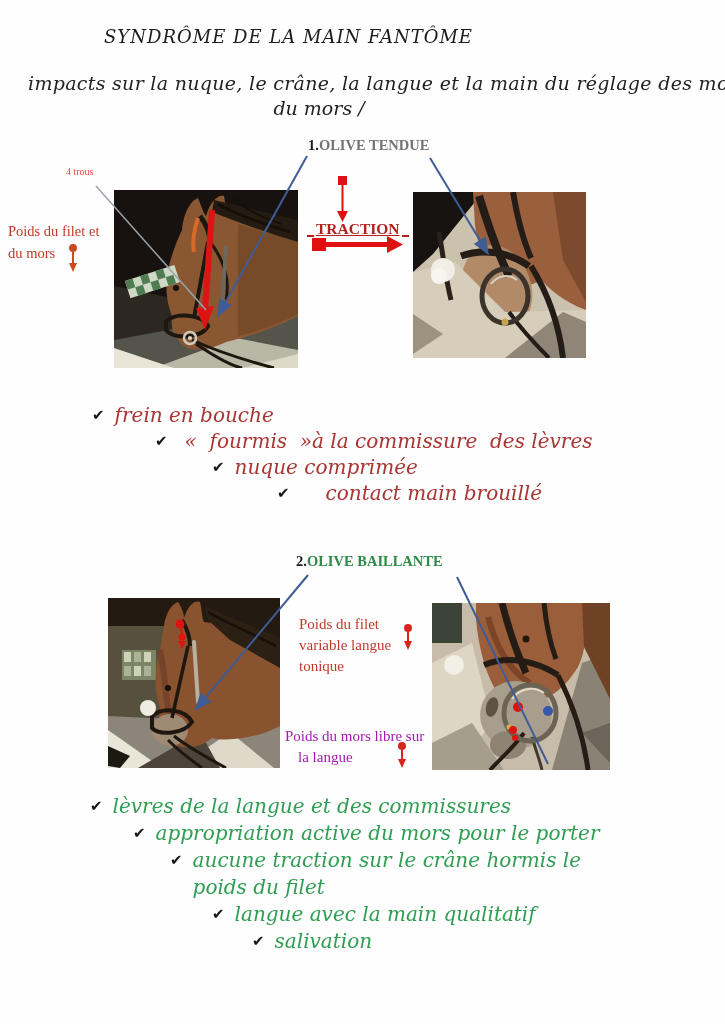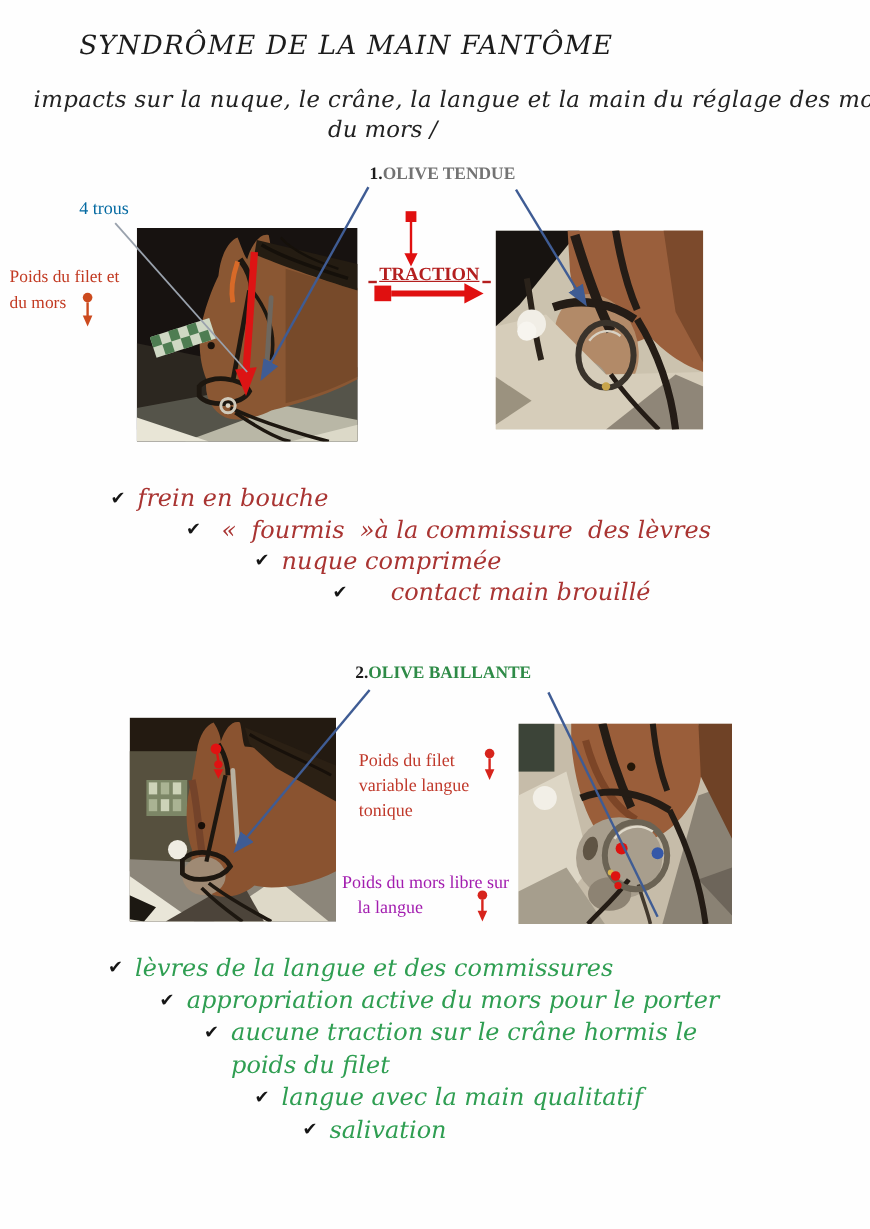--- a/index.html
+++ b/index.html
@@ -1,37 +1,37 @@
 <!DOCTYPE html>
 <html><head>
 <meta charset="utf-8">
 <style>
   html,body{margin:0;padding:0;background:#ffffff;}
   #page{position:relative;width:725px;height:1024px;background:#fefefe;overflow:hidden;
         font-family:"Liberation Serif", serif;}
   .abs{position:absolute;}
   
   .script{font-family:"DejaVu Serif", serif;font-style:italic;}
-  #main-title{left:0;top:26px;width:577px;text-align:center;font-size:22px;letter-spacing:1px;color:#1c1c1c;}
+  #main-title{left:0;top:26px;width:577px;text-align:center;font-size:18px;letter-spacing:1px;color:#1c1c1c;}
   #subtitle1{left:28px;top:72px;white-space:nowrap;font-size:19px;letter-spacing:0.3px;color:#222;}
   #subtitle2{left:0;top:97px;width:638px;text-align:center;font-size:19px;color:#222;}
   
-  .label{font-size:15px;color:#0369a1;text-align:center;}
+  .label{font-size:10px;color:#ef4444;text-align:center;}
   .sec-title{font-size:14.5px;font-weight:bold;}
   .sec-num{color:#1c1c1c;}
   #sec1-title{left:308px;top:137px;}
   #sec1-title .sec-name{color:#737373;}
   #sec2-title{left:296px;top:553px;}
   #sec2-title .sec-name{color:#2e8b47;}
   #label-4trous{left:66px;top:166px;}
   #label-poids1{left:8px;top:220px;color:#c23a22;line-height:22px;font-size:14.5px;}
   #traction{left:305px;top:220px;font-size:15.5px;font-weight:bold;color:#b41f1f;}
   #traction .word{text-decoration:underline;}
   #traction .tick{display:inline-block;width:7px;height:2px;background:#b41f1f;vertical-align:-3px;margin:0 2px;}
-  #label-filet{left:299px;top:614px;color:#c0392b;font-size:15px;line-height:21px;margin-top:10px;}
+  #label-filet{left:299px;top:614px;color:#c0392b;font-size:15px;line-height:21px;}
   #label-mors2{left:285px;top:726px;color:#a21caf;font-size:15px;line-height:21px;}
   #label-mors2 .l2{padding-left:13px;}
   
   .chk-item{display:flex;align-items:flex-start;font-size:20px;line-height:27px;}
   .chk{font-family:"DejaVu Sans", sans-serif;font-style:normal;color:#151515;font-size:15px;
        line-height:27px;margin-right:10px;flex:none;}
   .gap-md .chk{margin-right:17px;}
   .gap-lg .chk{margin-right:36px;}
   .red-list .txt{color:#a93432;}
   .green-list .txt{color:#2f9e52;}

